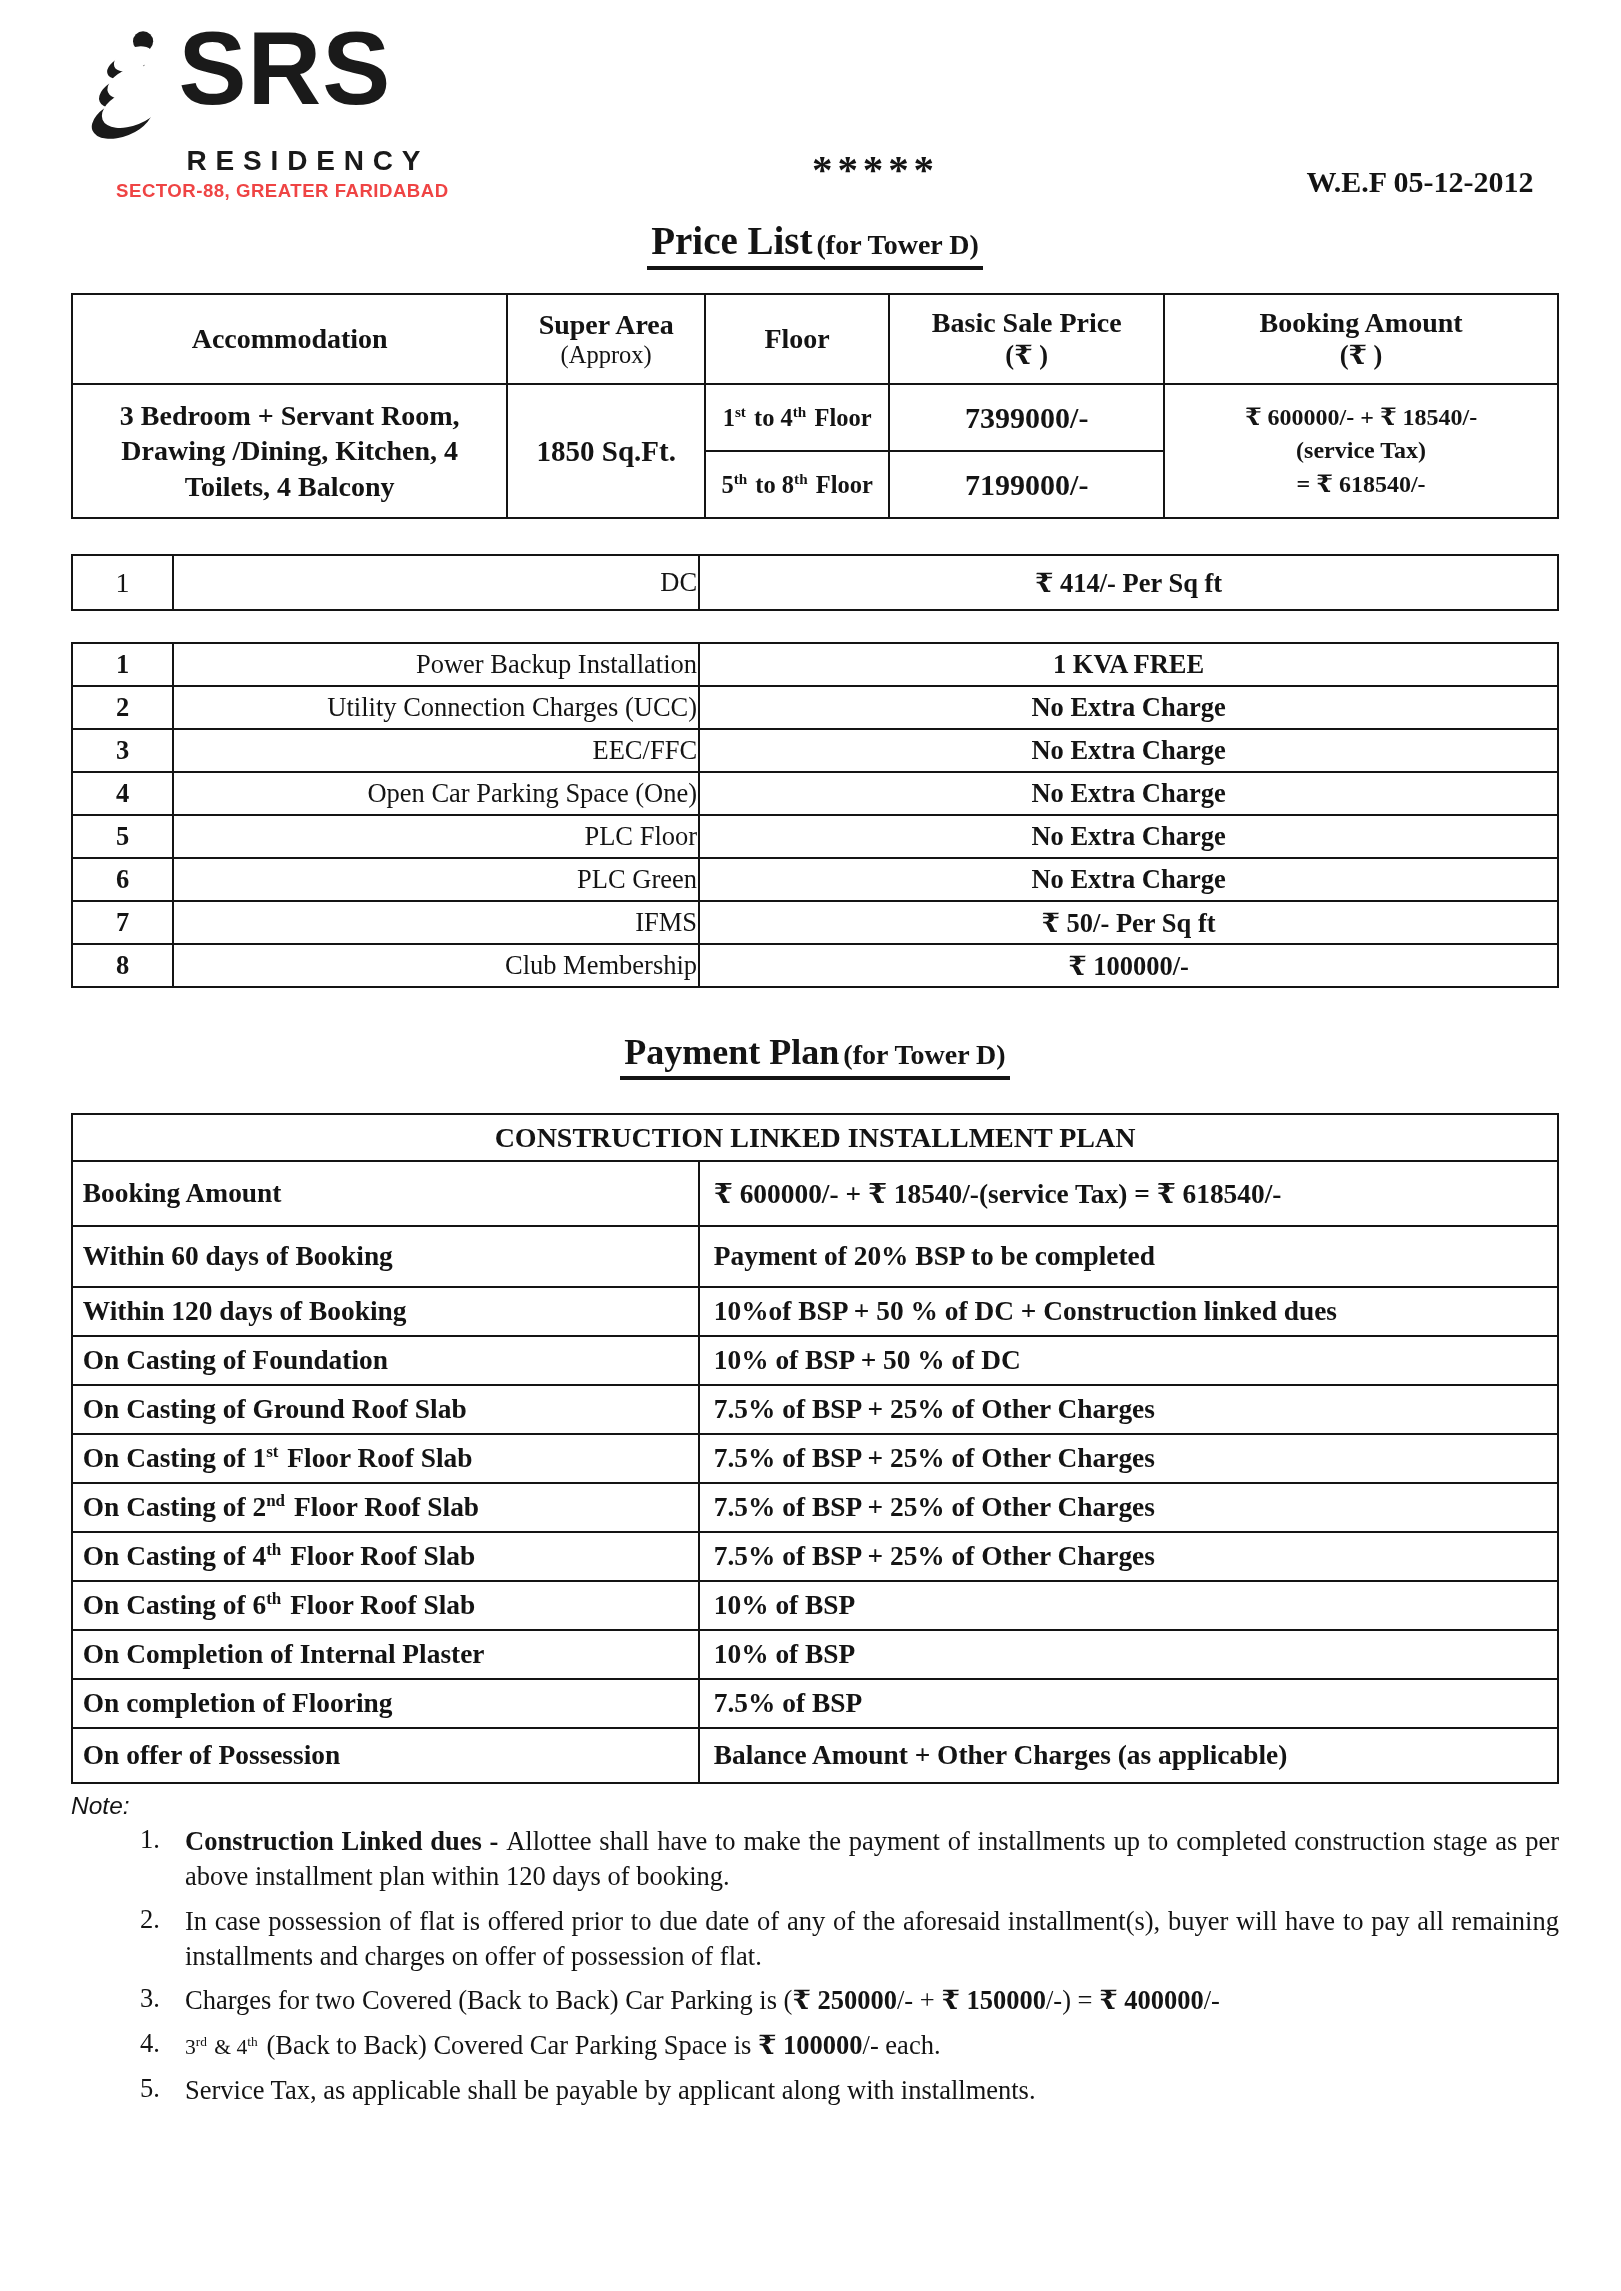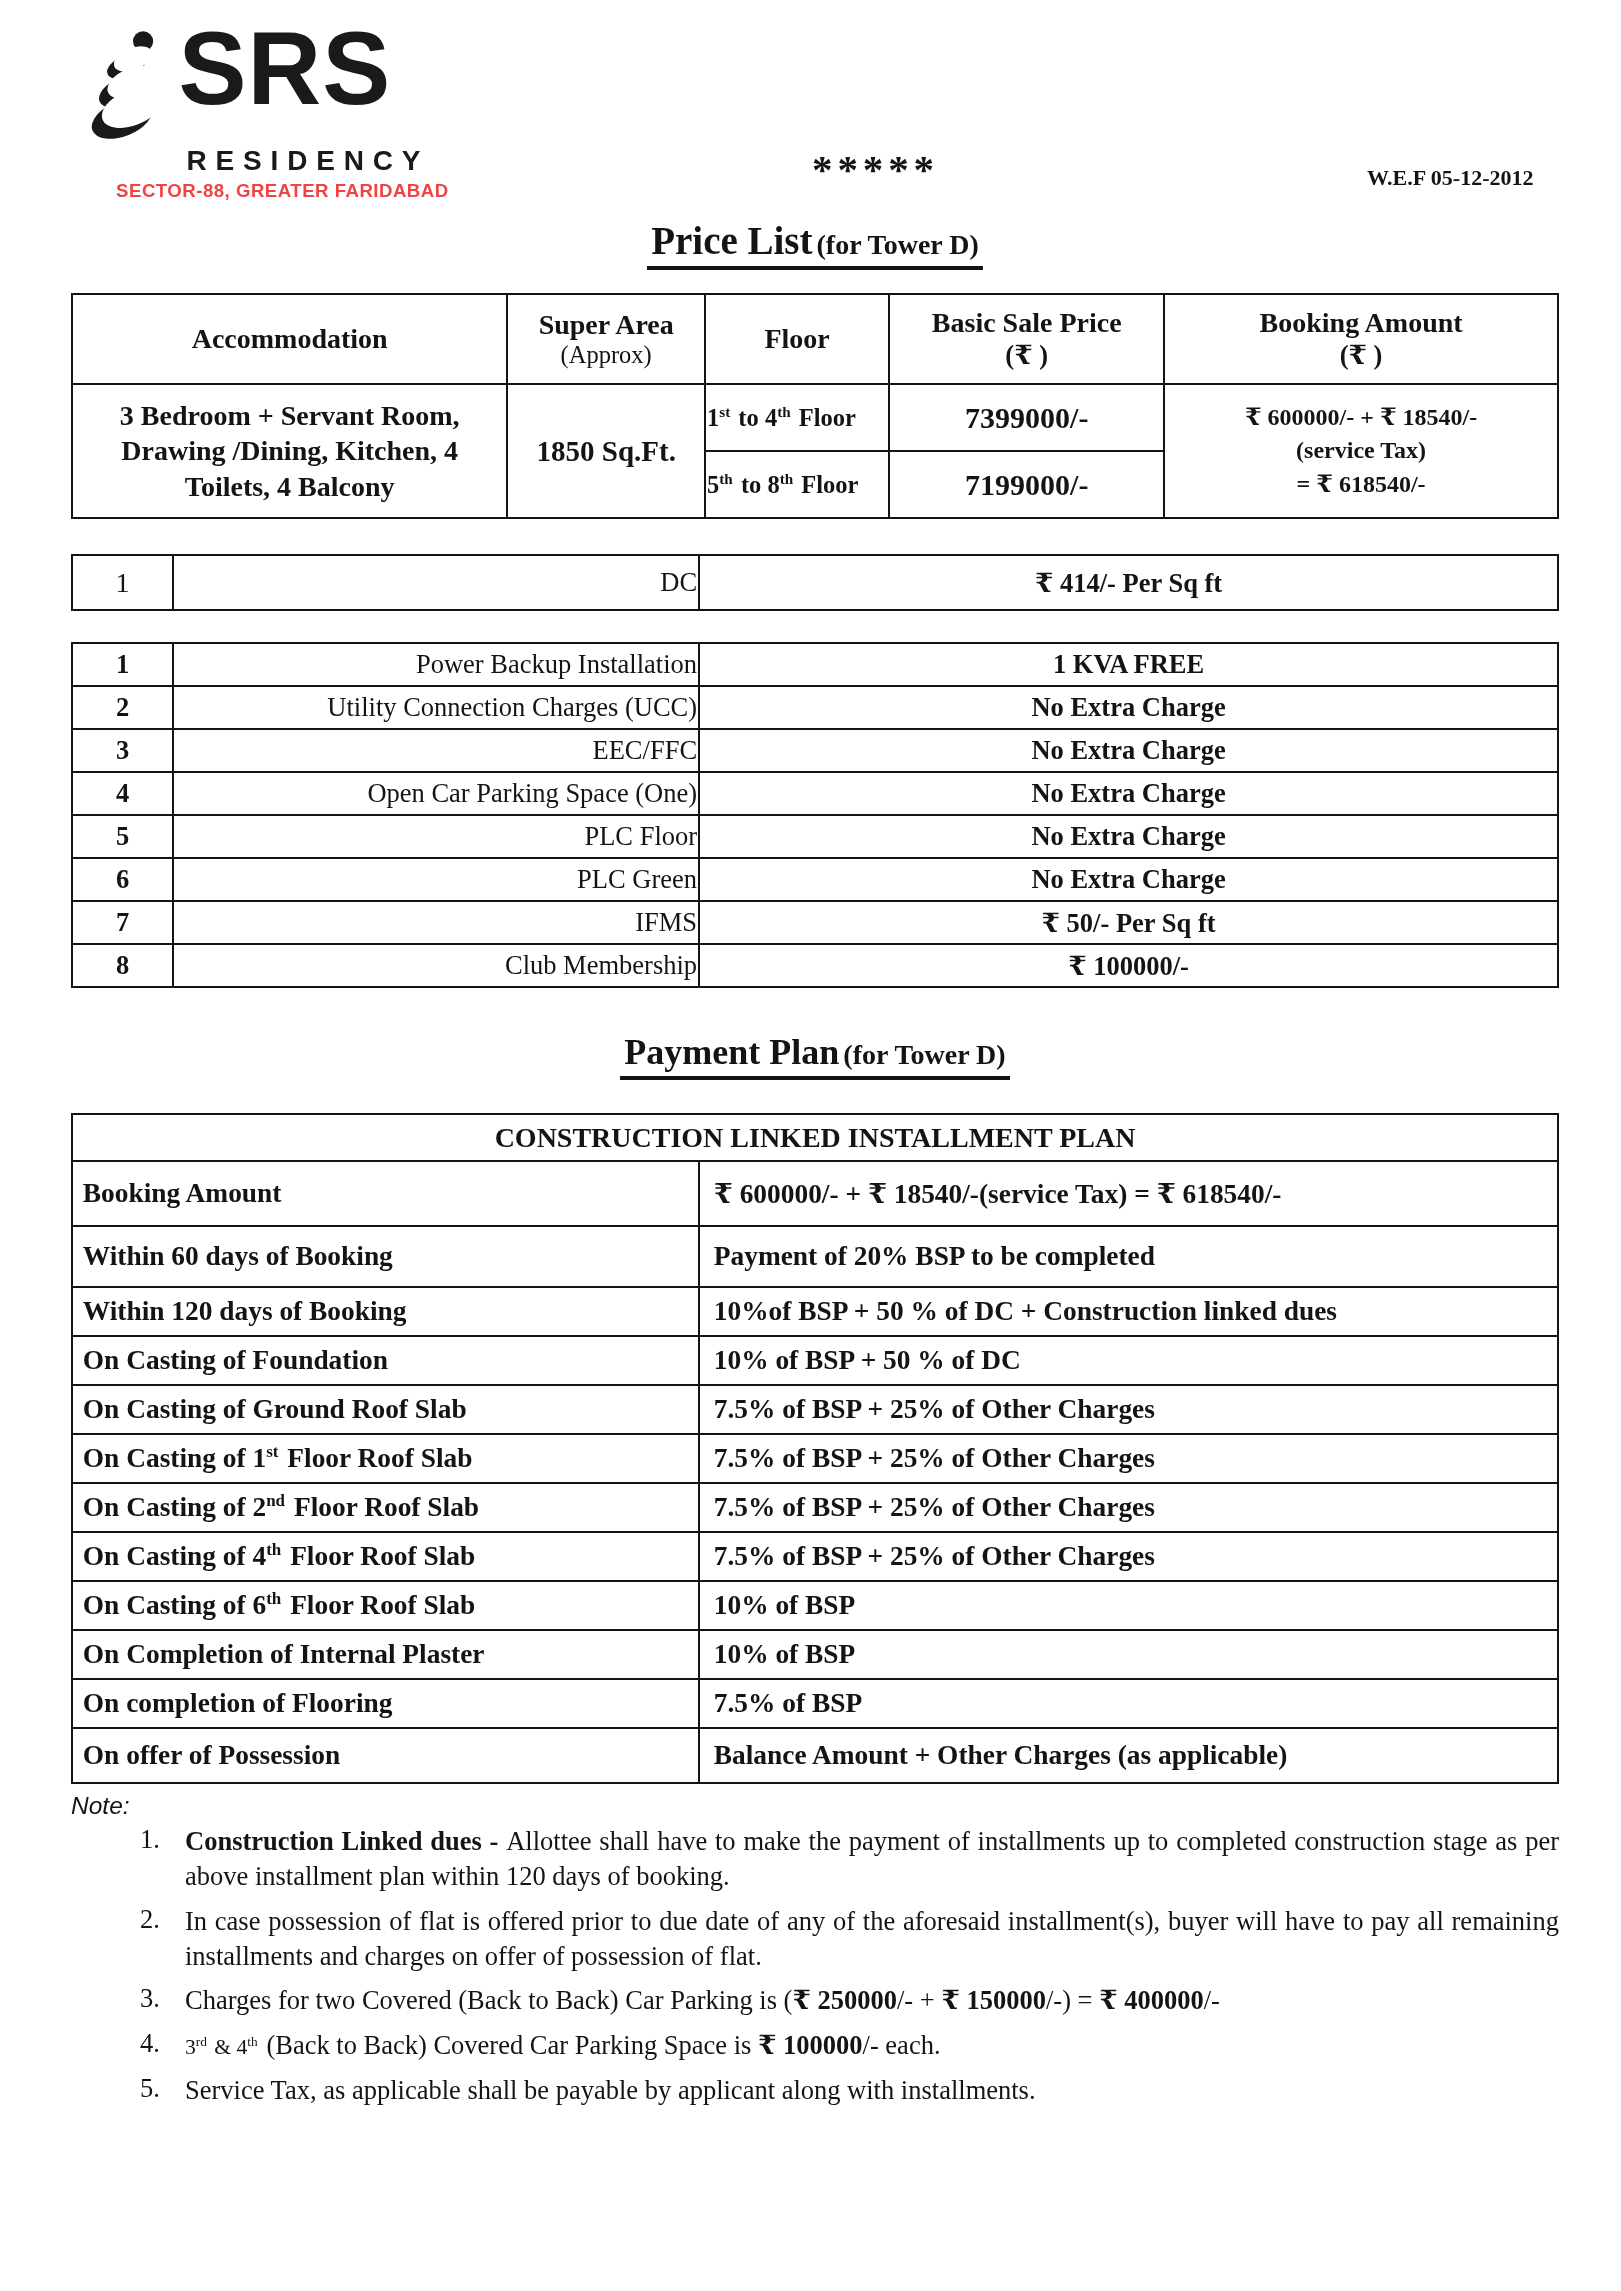--- a/index.html
+++ b/index.html
@@ -23,38 +23,38 @@
     font-family:"Liberation Sans","DejaVu Sans",sans-serif;
     font-weight:bold;font-size:28px;letter-spacing:8.8px;color:#1a1a1a;
     margin:2px 0 0 96px;
   }
   .brand-tag{
     font-family:"Liberation Sans","DejaVu Sans",sans-serif;
     font-weight:bold;font-size:18.6px;letter-spacing:0.5px;color:#ef4444;
     margin:2.9px 0 0 25.5px;
   }
   .stars{position:absolute;left:741px;top:145px;font-size:41px;font-weight:bold;letter-spacing:4.9px;}
-  .wef{position:absolute;right:25.5px;top:165px;font-size:22px;font-weight:bold;}
+  .wef{position:absolute;right:25.5px;top:165px;font-size:30px;font-weight:bold;}
   .title-line{text-align:center;margin-top:3.9px;}
   .title-inner{display:inline-block;border-bottom:4.9px solid #141414;padding:0 3.9px 2.9px 3.9px;}
   .title-main{font-size:39px;font-weight:bold;}
   .title-suffix{font-size:28px;font-weight:bold;}
   
   table{border-collapse:collapse;width:100%;table-layout:fixed;border:2.9px solid #141414;}
   td,th{border:2px solid #141414;overflow:hidden;}
   sup{font-size:0.62em;line-height:0;margin-right:2px;}
   
   .price-table{margin-top:23.5px;}
   .price-table th{font-size:28px;font-weight:bold;vertical-align:middle;text-align:center;}
   .price-table .hrow{height:90px;}
   .sub-normal{font-weight:normal;font-size:24.5px;}
   .sub-bold{font-weight:bold;font-size:26.5px;}
   .acc-cell{font-size:28px;font-weight:bold;text-align:center;vertical-align:middle;padding:0 17.6px;line-height:1.28;}
   .area-cell{font-size:29px;font-weight:bold;text-align:center;vertical-align:middle;}
-  .floor-cell{font-size:24.5px;font-weight:bold;vertical-align:middle;}
+  .floor-cell{font-size:24.5px;font-weight:bold;text-align:center;vertical-align:middle;}
   .price-cell{font-size:30px;font-weight:bold;text-align:center;vertical-align:middle;}
   .booking-cell{font-size:24px;font-weight:bold;text-align:center;vertical-align:middle;line-height:1.4;}
   .price-table .drow{height:67px;}
   
   .dc-table{margin-top:35px;}
   .dc-table td{height:51px;vertical-align:middle;}
   .charges-table{margin-top:31px;}
   .charges-table td{height:39px;vertical-align:middle;}
   .num-cell{text-align:center;font-size:26.5px;font-weight:bold;}
   .num-cell.plain{font-weight:normal;font-size:28px;}

